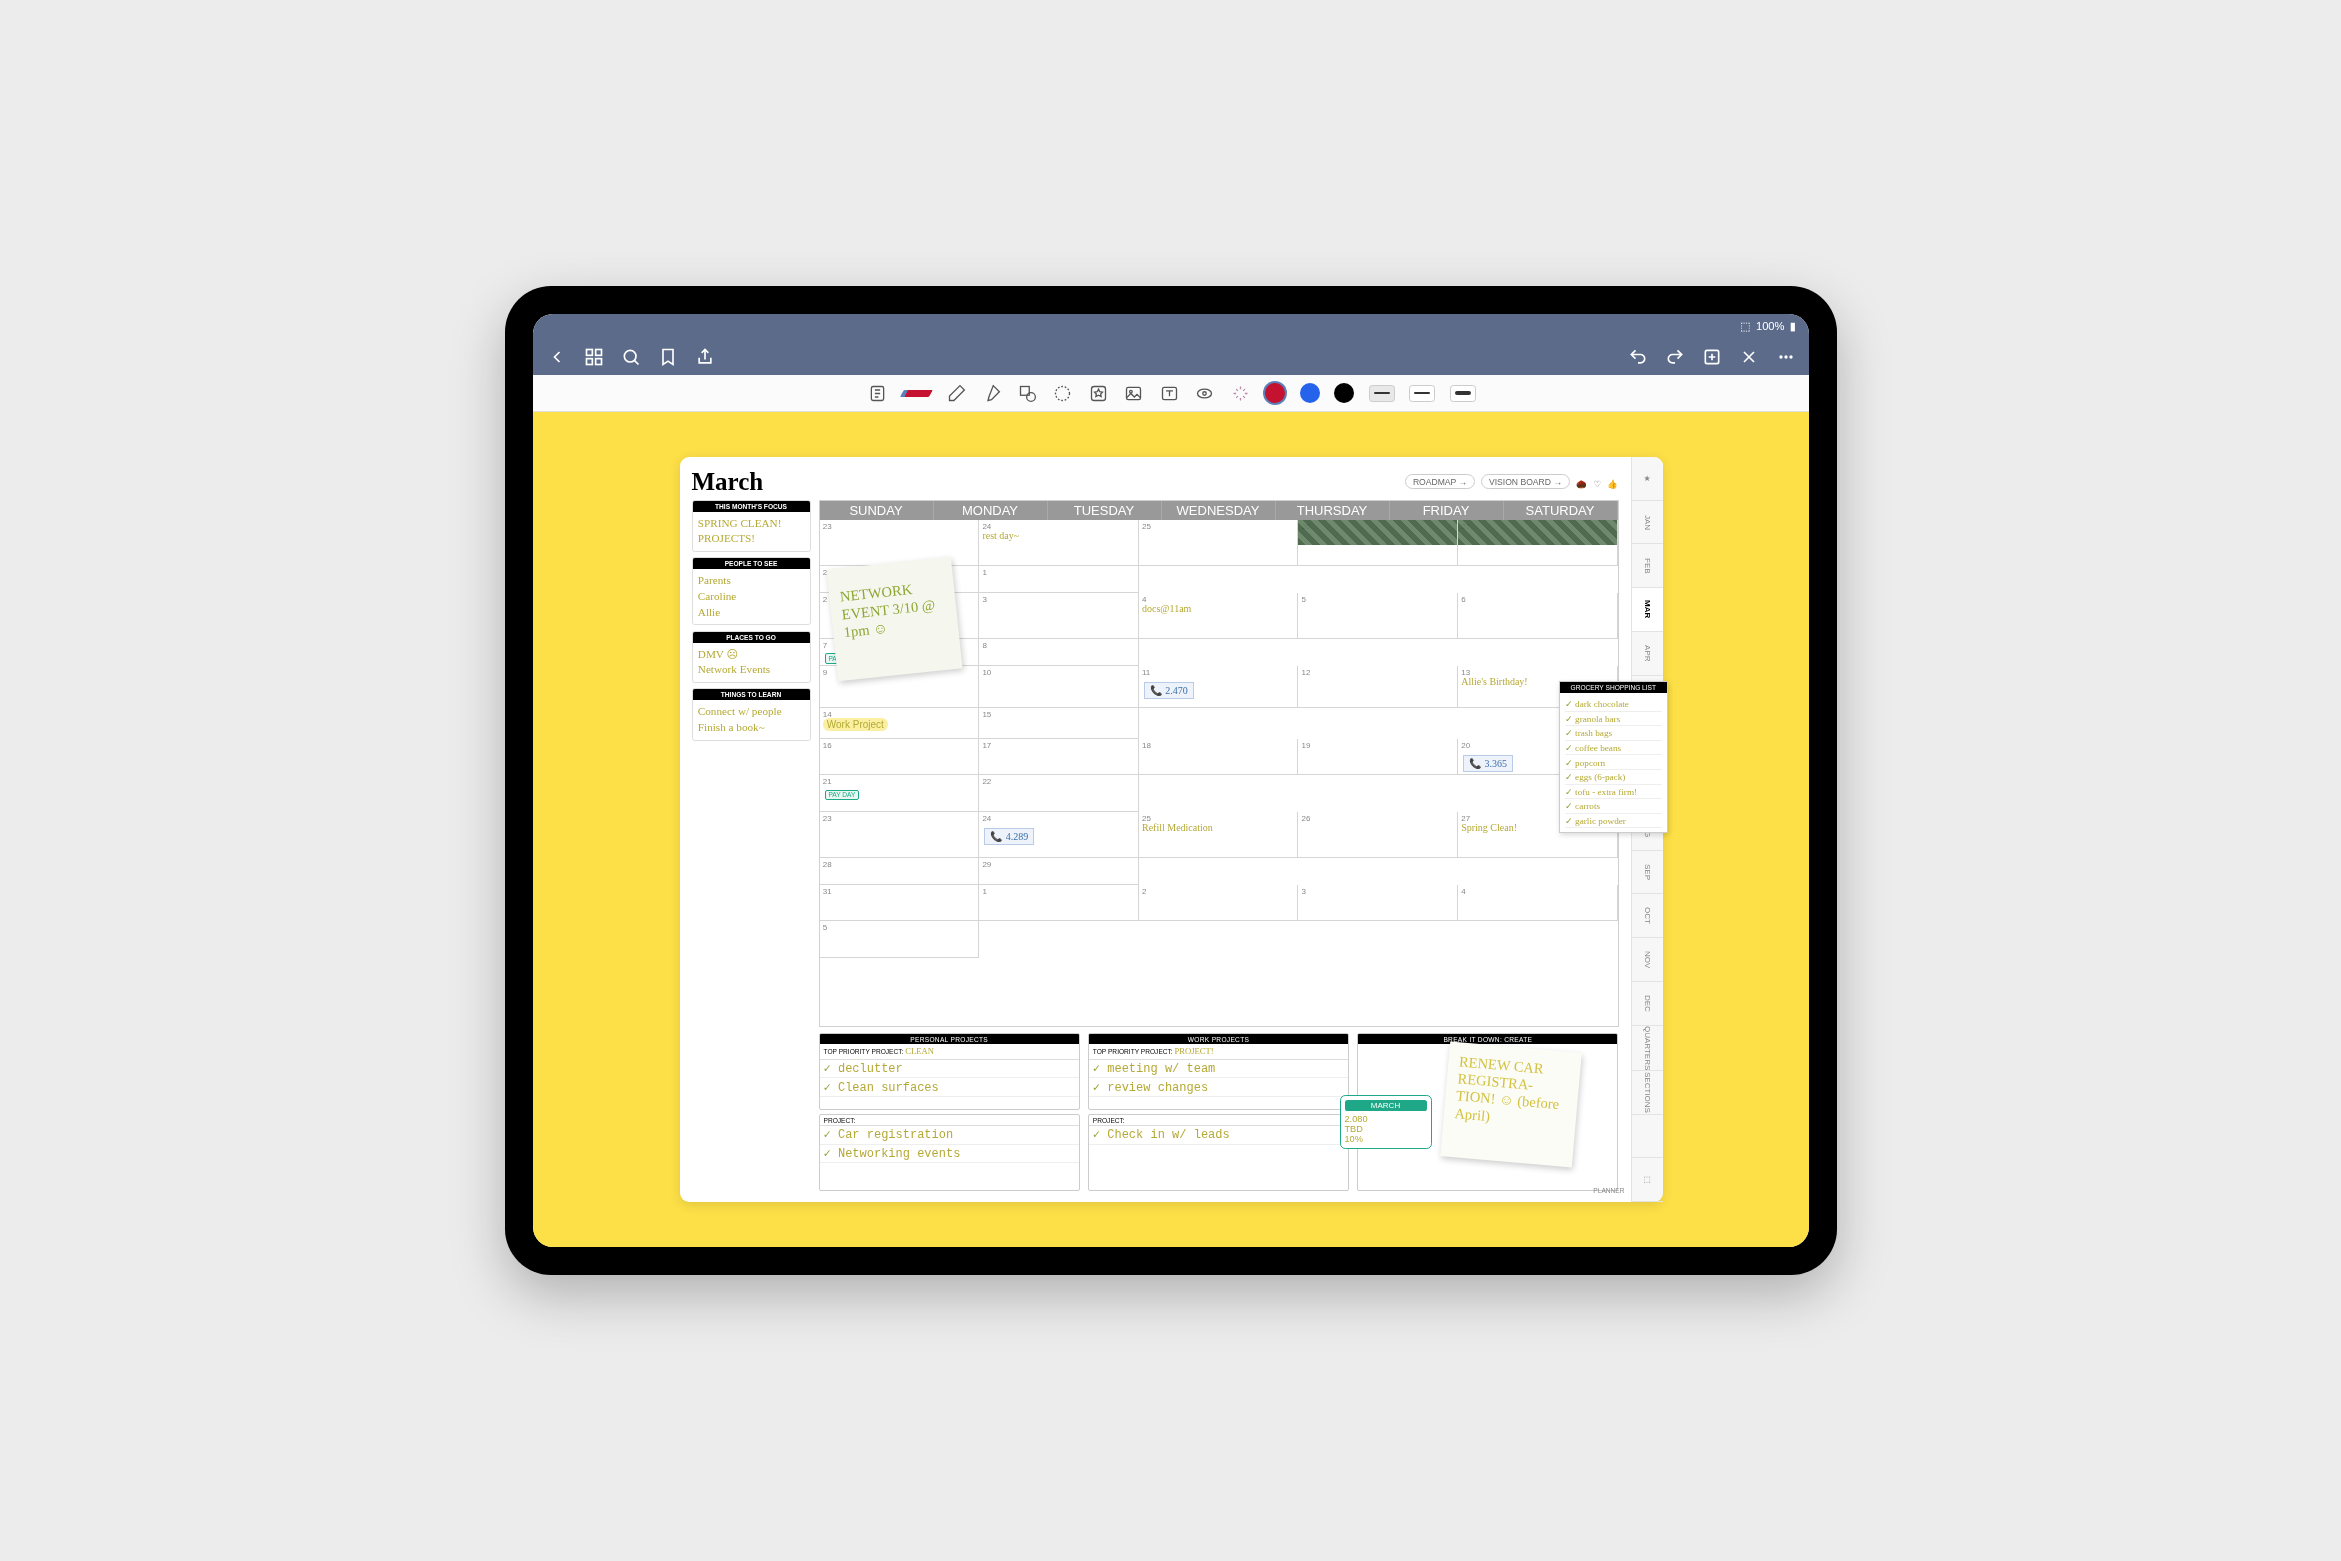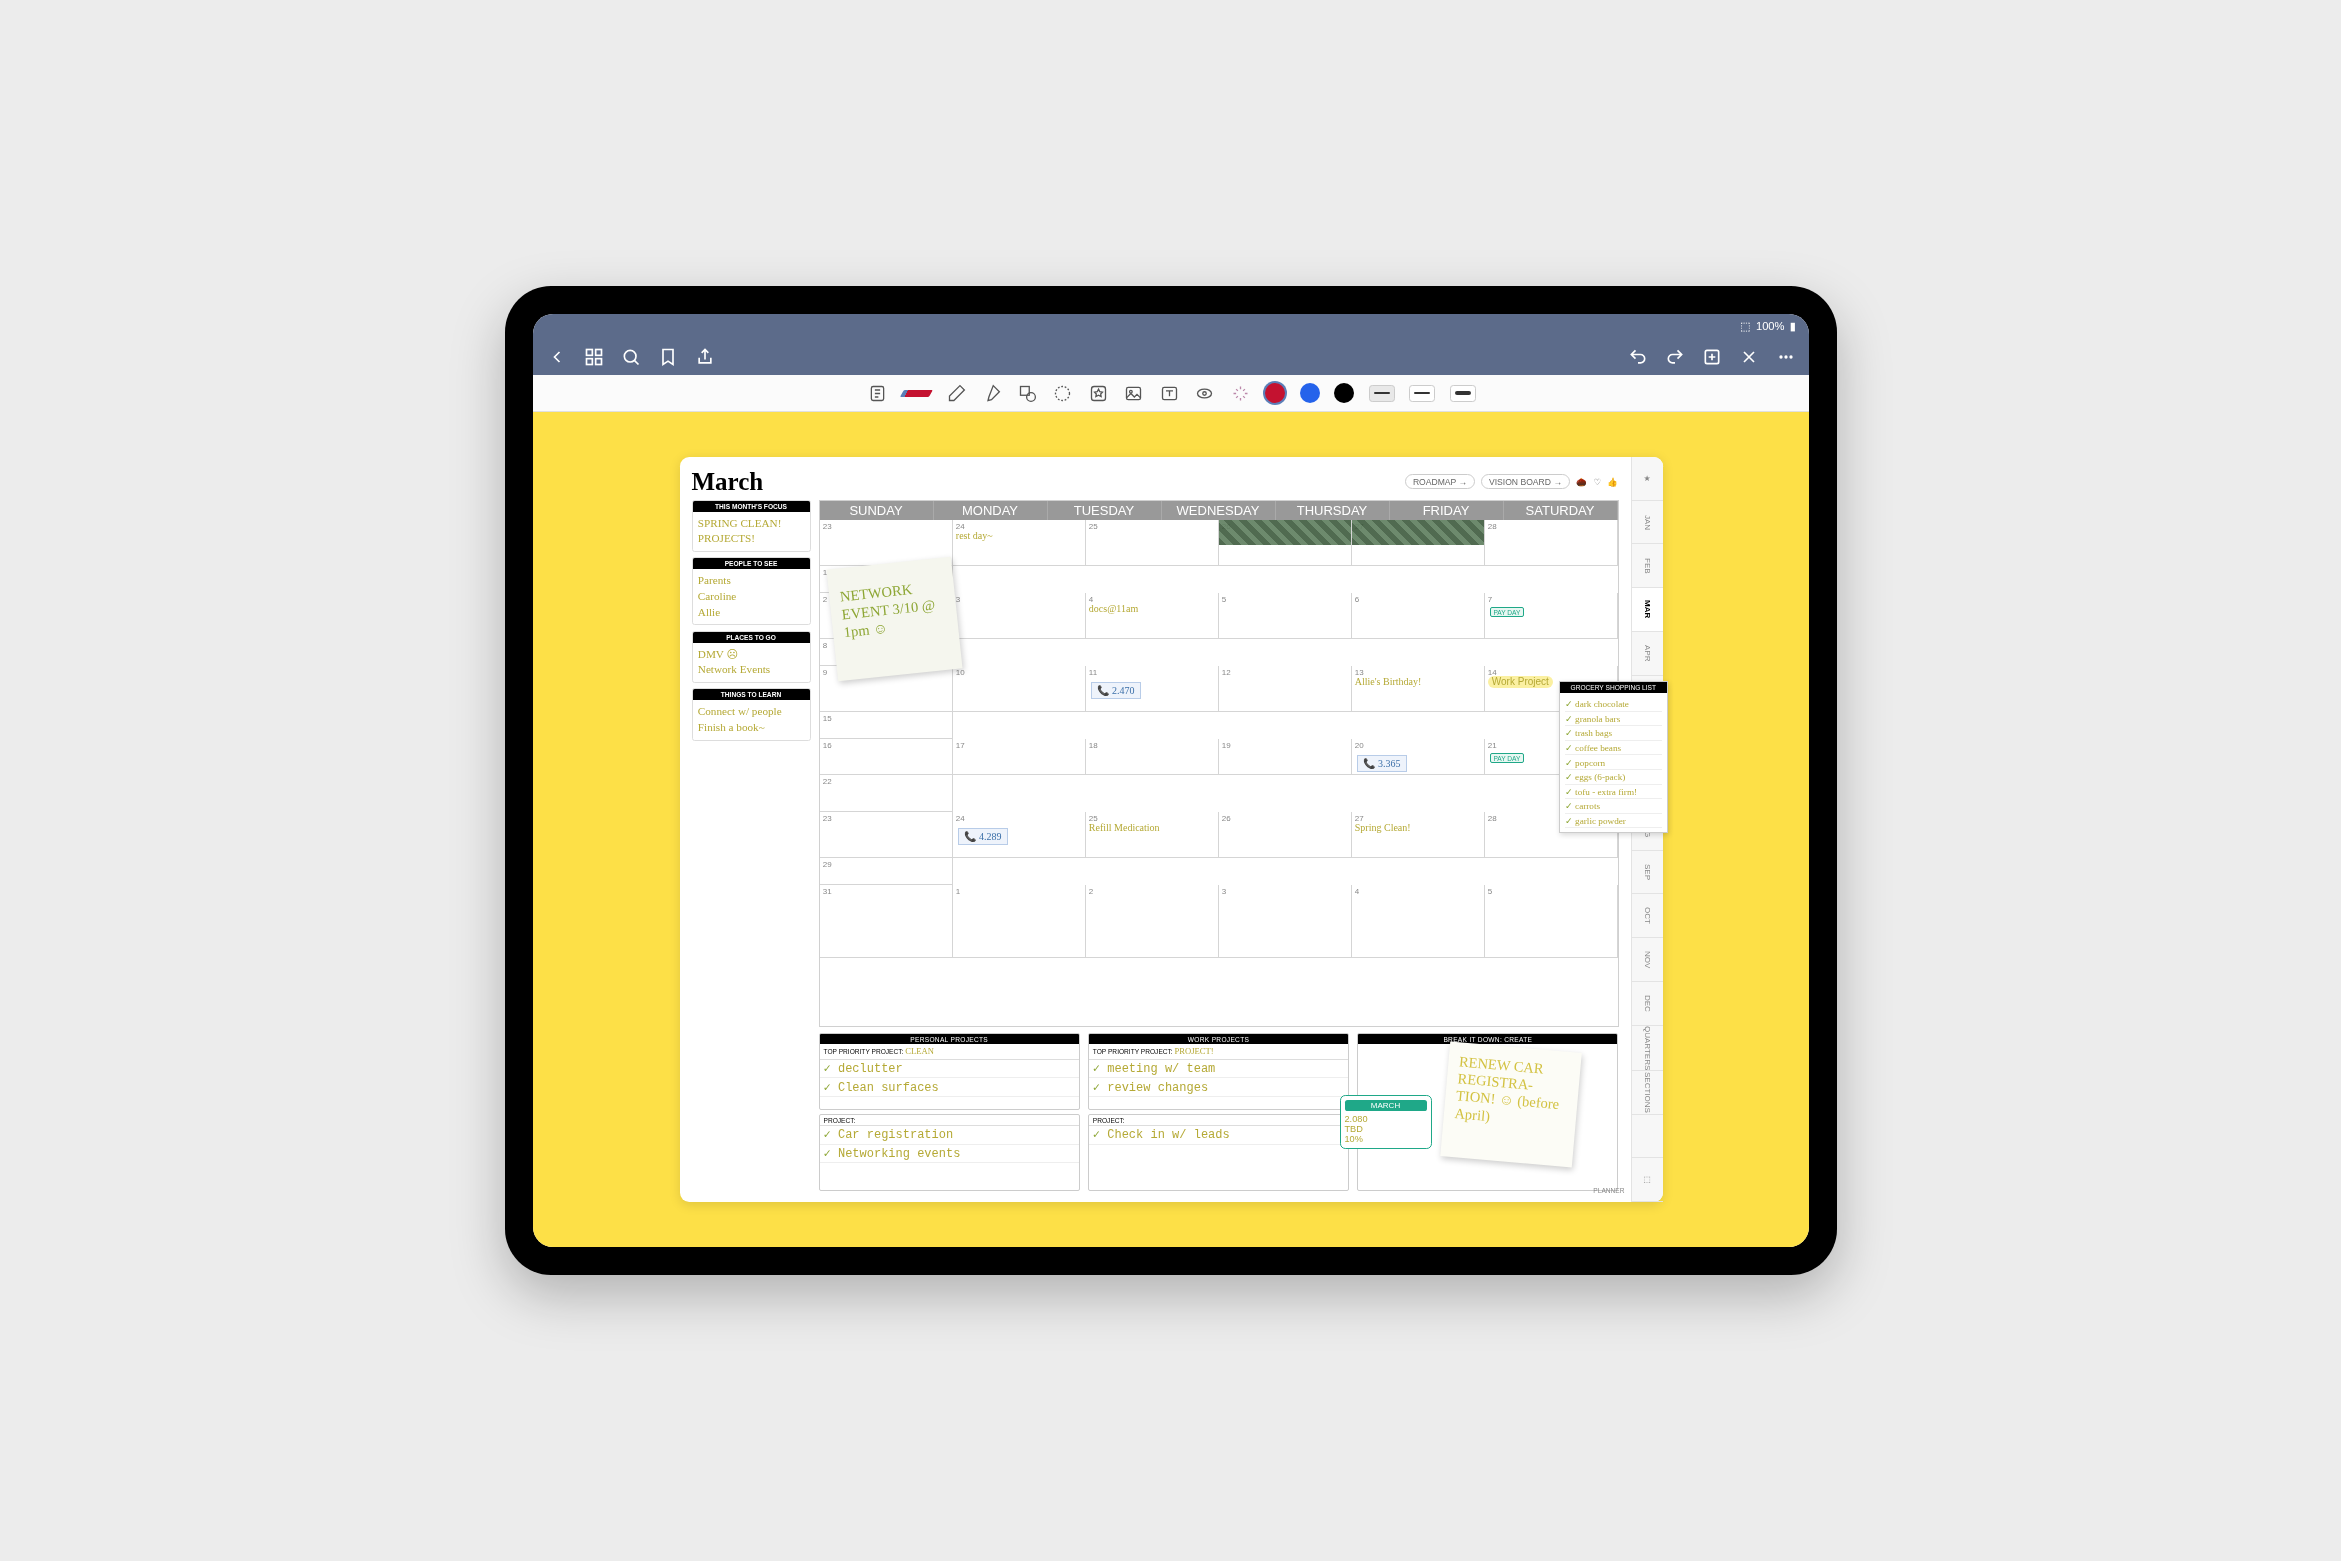--- a/index.html
+++ b/index.html
@@ -23,33 +23,33 @@
 .wline span{display:block;background:#333;border-radius:2px}
 .canvas{flex:1;background:#fde047;display:flex;align-items:center;justify-content:center;padding:9.2px}
 .planner{width:983px;height:745px;background:#fff;border-radius:9.2px;box-shadow:0 2.6px 12px rgba(0,0,0,.12);position:relative;display:flex}
 .page{flex:1;padding:10.6px 12px;display:flex;flex-direction:column}
 .sidetabs{width:32px;display:flex;flex-direction:column;background:#f7f7f7;border-left:0.7px solid #e3e3e3;border-radius:0 9.2px 9.2px 0}
 .sidetab{flex:1;writing-mode:vertical-rl;text-orientation:mixed;display:flex;align-items:center;justify-content:center;font-size:8px;color:#888;border-bottom:0.7px solid #e3e3e3;cursor:pointer}
 .sidetab.act{background:#fff;color:#000;font-weight:700}
 .sidetab.star{writing-mode:horizontal-tb}
 .phead{display:flex;justify-content:space-between;align-items:center;margin-bottom:4px}
 .ptitle{font:bold 25px Georgia,serif}
-.links{display:flex;gap:6.6px;align-items:center;font-size:8.6px;color:#666}
+.links{display:flex;gap:6.6px;align-items:flex-end;font-size:8.6px;color:#666}
 .linkbtn{border:0.7px solid #ccc;border-radius:8px;padding:1.3px 6.6px;cursor:pointer}
 .body{flex:1;display:flex;gap:8px}
 .left{width:119px;display:flex;flex-direction:column;gap:5.3px}
 .lblk{border:0.7px solid #ddd;border-radius:2.6px;overflow:hidden}
 .lhd{background:#000;color:#fff;font-size:6.6px;font-weight:700;text-align:center;padding:2px}
 .lbd{padding:4px 5.3px;min-height:37px}
 .hw{font-family:'Comic Sans MS',cursive;color:#b5a935;font-size:11.2px;line-height:1.4}
 .right{flex:1;display:flex;flex-direction:column}
 .cal{flex:1;border:0.7px solid #d0d0d0}
 .dh{display:grid;grid-template-columns:repeat(7,1fr);background:#999}
 .dh>div{color:#fff;font-size:13px;text-align:center;padding:2px;border-right:0.7px solid #aaa}
-.wk{display:grid;grid-template-columns:repeat(6,1fr);height:73px}
+.wk{display:grid;grid-template-columns:repeat(5,1fr);height:73px}
 .cell{border-right:0.7px solid #d5d5d5;border-bottom:0.7px solid #d5d5d5;position:relative;padding:2px 3.3px}
 .dn{position:absolute;top:2px;left:3.3px;font-size:8px;color:#888}
 .ev{font-family:'Comic Sans MS',cursive;font-size:10px;margin-top:8px;line-height:1.15}
 .sticky{position:absolute;width:125px;height:112px;background:#f5f6ee;box-shadow:1.3px 2.6px 6.6px rgba(0,0,0,.2);transform:rotate(-6deg);padding:18.5px 10.6px;font-family:'Comic Sans MS',cursive;color:#8da634;font-size:14.5px;line-height:1.25;z-index:3}
 .sticky2{position:absolute;right:86px;bottom:40px;width:132px;height:115px;background:#fcfcf6;box-shadow:1.3px 2.6px 6.6px rgba(0,0,0,.2);transform:rotate(5deg);padding:10.6px;font-family:'Comic Sans MS',cursive;color:#d3c242;font-size:14.5px;line-height:1.2;z-index:3}
 .groc{position:absolute;right:-5.3px;top:224px;width:109px;background:#fff;border:0.7px solid #ccc;box-shadow:1.3px 2px 5.3px rgba(0,0,0,.15);z-index:4}
 .groc .gh{background:#000;color:#fff;font-size:6.6px;text-align:center;padding:2px}
 .groc .gb{padding:4px 5.3px}
 .groc .gi{font-family:'Comic Sans MS',cursive;color:#b5a935;font-size:9.2px;border-bottom:0.7px solid #eee;padding:1.3px 0}
 .groc .gi::before{content:"✓ ";color:#8da634}

